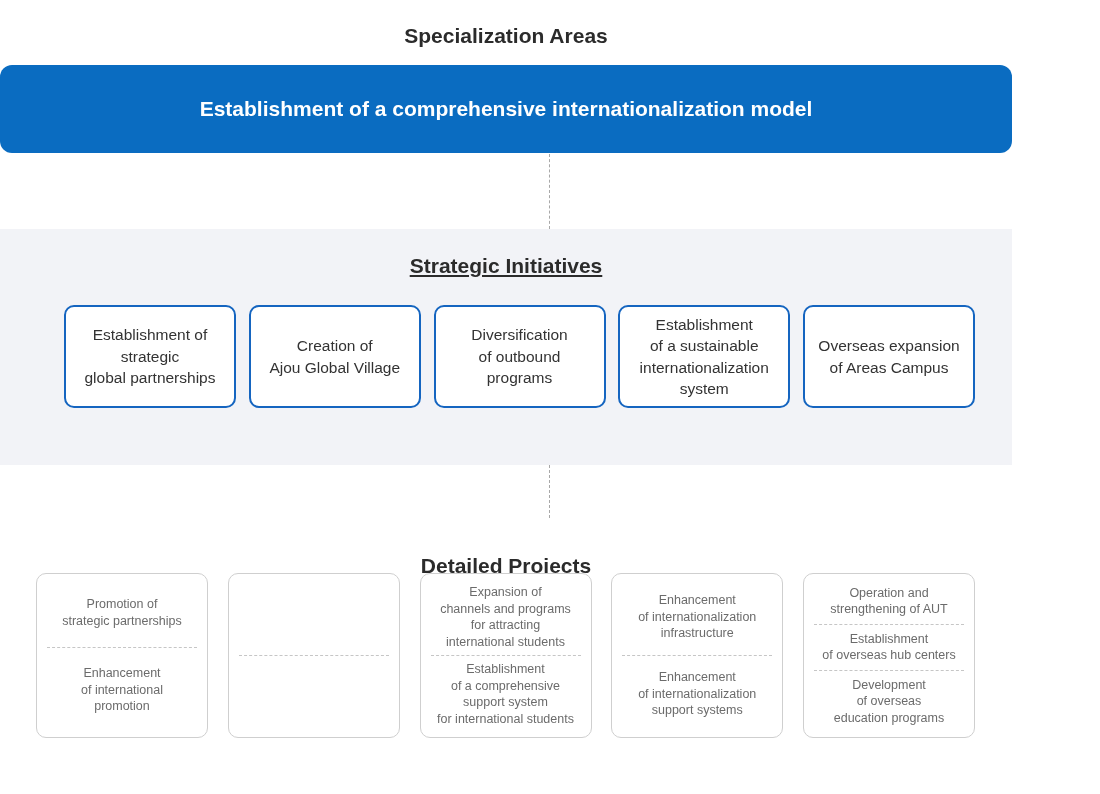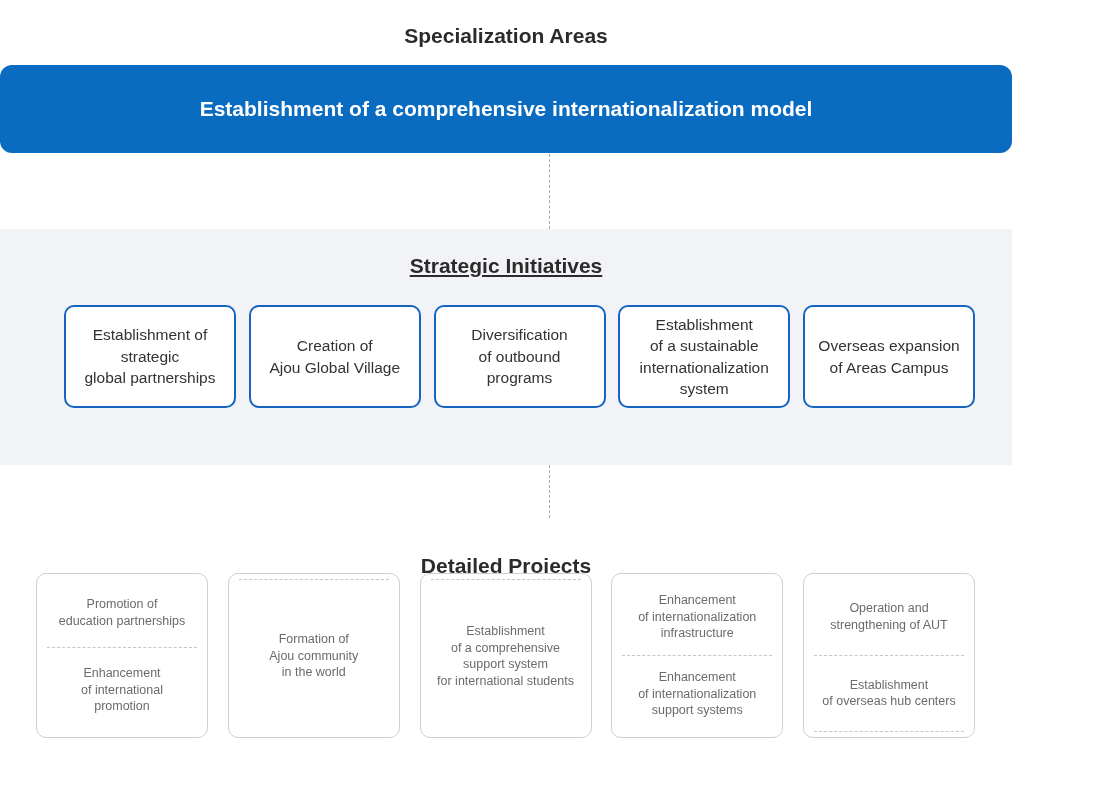--- a/index.html
+++ b/index.html
@@ -154,35 +154,36 @@
   </div>
 
   <div class="connector connector-2"></div>
 
   <div class="section-title title-detailed">Detailed Projects</div>
 
   <div class="box-row detail-row">
 
     <div class="detail-box">
       <div class="detail-item">Promotion of
-education partnerships</div>
+strategic partnerships</div>
       <div class="detail-divider"></div>
       <div class="detail-item">Enhancement
 of international
 promotion</div>
     </div>
 
     <div class="detail-box">
       <div class="detail-divider"></div>
-      <div class="detail-item">Formation of
-Ajou community
-in the world</div>
-    </div>
-
-    <div class="detail-box">
+    </div>
+
+    <div class="detail-box">
+      <div class="detail-item">Expansion of
+channels and programs
+for attracting
+international students</div>
       <div class="detail-divider"></div>
       <div class="detail-item">Establishment
 of a comprehensive
 support system
 for international students</div>
     </div>
 
     <div class="detail-box">
       <div class="detail-item">Enhancement
 of internationalization
@@ -193,17 +194,20 @@
 support systems</div>
     </div>
 
     <div class="detail-box">
       <div class="detail-item">Operation and
 strengthening of AUT</div>
       <div class="detail-divider"></div>
       <div class="detail-item">Establishment
 of overseas hub centers</div>
       <div class="detail-divider"></div>
+      <div class="detail-item">Development
+of overseas
+education programs</div>
     </div>
 
   </div>
 
 </div>
 
 </body></html>

